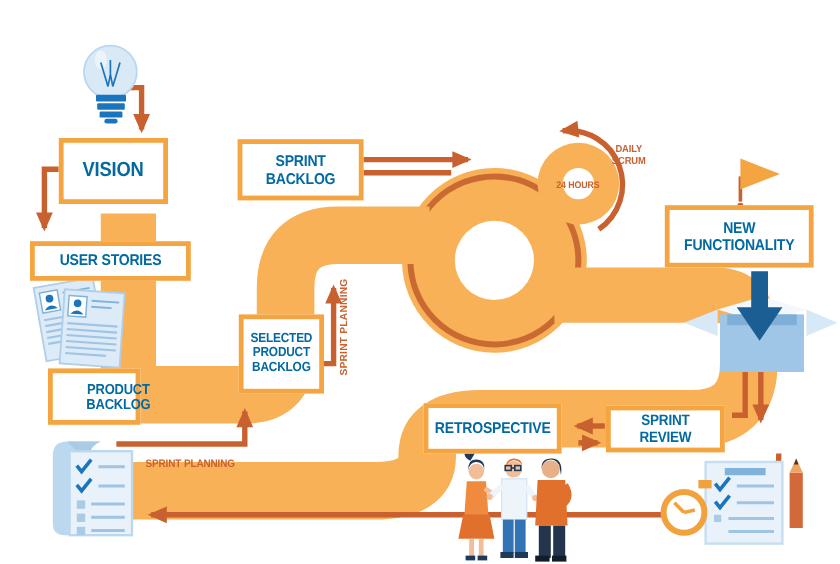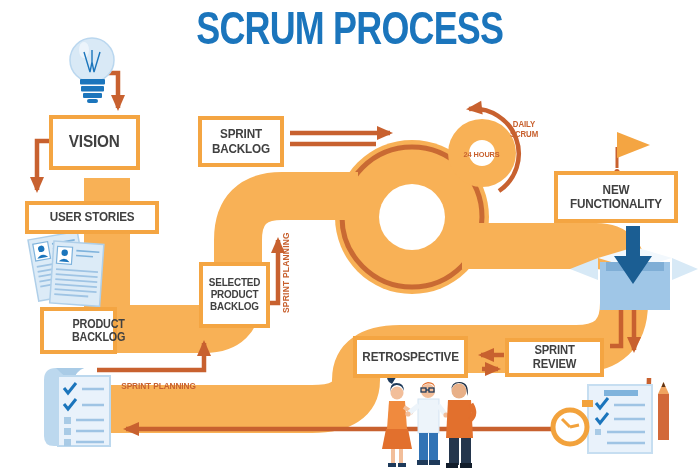--- a/index.html
+++ b/index.html
@@ -12,21 +12,21 @@
 
   .title {
     position:absolute; left:0; right:0; top:2px; text-align:center;
     color:#1B75BC; font-weight:bold; font-size:46px; line-height:52px;
     letter-spacing:-1px; white-space:nowrap;
   }
   .title span { display:inline-block; transform:scaleX(0.78); }
 
   .node {
     position:absolute; background:#fff; border:4px solid #F4A542;
-    color:#404040; font-weight:bold; text-align:center;
+    color:#0369a1; font-weight:bold; text-align:center;
     display:flex; align-items:center; justify-content:center;
     line-height:1.08; letter-spacing:-0.2px; box-sizing:border-box;
   }
   .node span { display:inline-block; transform:scaleX(0.9); }
 
   .lbl {
     position:absolute; color:#C8612F; font-weight:bold; text-align:center;
     line-height:1.15; letter-spacing:-0.1px;margin-top:10px;
   }
   .lbl span { display:inline-block; transform:scaleX(0.92); }
@@ -34,21 +34,21 @@
   .v-lbl {
     position:absolute; color:#C8612F; font-weight:bold;
     writing-mode:vertical-rl; transform:rotate(180deg);
     letter-spacing:0.2px;
   }
 
   
   #vision            { left:49px;  top:115px; width:91px;  height:55px; font-size:17px; }
   #user-stories      { left:25px;  top:201px; width:134px; height:33px; font-size:13px; }
   #product-backlog   { left:40px;  top:307px; width:77px;  height:47px; font-size:12px;padding-left:40px; }
-  #sprint-backlog    { left:198px; top:116px; width:86px;  height:51px; font-size:13px; }
+  #sprint-backlog    { left:198px; top:116px; width:105px;  height:51px; font-size:13px; }
   #selected-backlog  { left:199px; top:262px; width:71px;  height:66px; font-size:11px;text-align:center; }
   #new-functionality { left:554px; top:171px; width:124px; height:52px; font-size:13px; }
   #retrospective     { left:353px; top:336px; width:115px; height:42px; font-size:13px; }
   #sprint-review     { left:505px; top:338px; width:99px;  height:39px; font-size:12.5px; }
 
   #circle-lbl  { left:376px; top:206px; width:72px; font-size:10px; }
   #hours-lbl   { left:460px; top:140px; width:44px; font-size:8px; }
   #daily-lbl   { left:500px; top:110px; width:48px; font-size:8.5px; }
   #sp-vert-lbl { left:281px; top:231px; width:14px; height:82px; font-size:8.5px; }
   #sp-bot-lbl  { left:118px; top:371px; width:92px; font-size:9px; text-align:left; }
@@ -210,23 +210,20 @@
       <circle cx="570" cy="427" r="17" fill="#ffffff" stroke="#F2A23C" stroke-width="5"></circle>
       <path d="M570,427 L562,419 M570,427 L579,425" stroke="#F2A23C" stroke-width="3"></path>
       <g>
         <rect x="658" y="394" width="11" height="46" fill="#D2693A"></rect>
         <path d="M658,394 L669,394 L663.5,382 Z" fill="#F0A460"></path>
         <path d="M661.5,387 L665.5,387 L663.5,382 Z" fill="#5C3317"></path>
       </g>
     </g>
   </svg>
 
-  <div class="title">
-    <span>SCRUM PROCESS</span>
-  </div>
 
   <div class="node" id="vision">
     <span>VISION</span>
   </div>
   <div class="node" id="user-stories">
     <span>USER STORIES</span>
   </div>
   <div class="node" id="product-backlog">
     <span>PRODUCT BACKLOG</span>
   </div>

